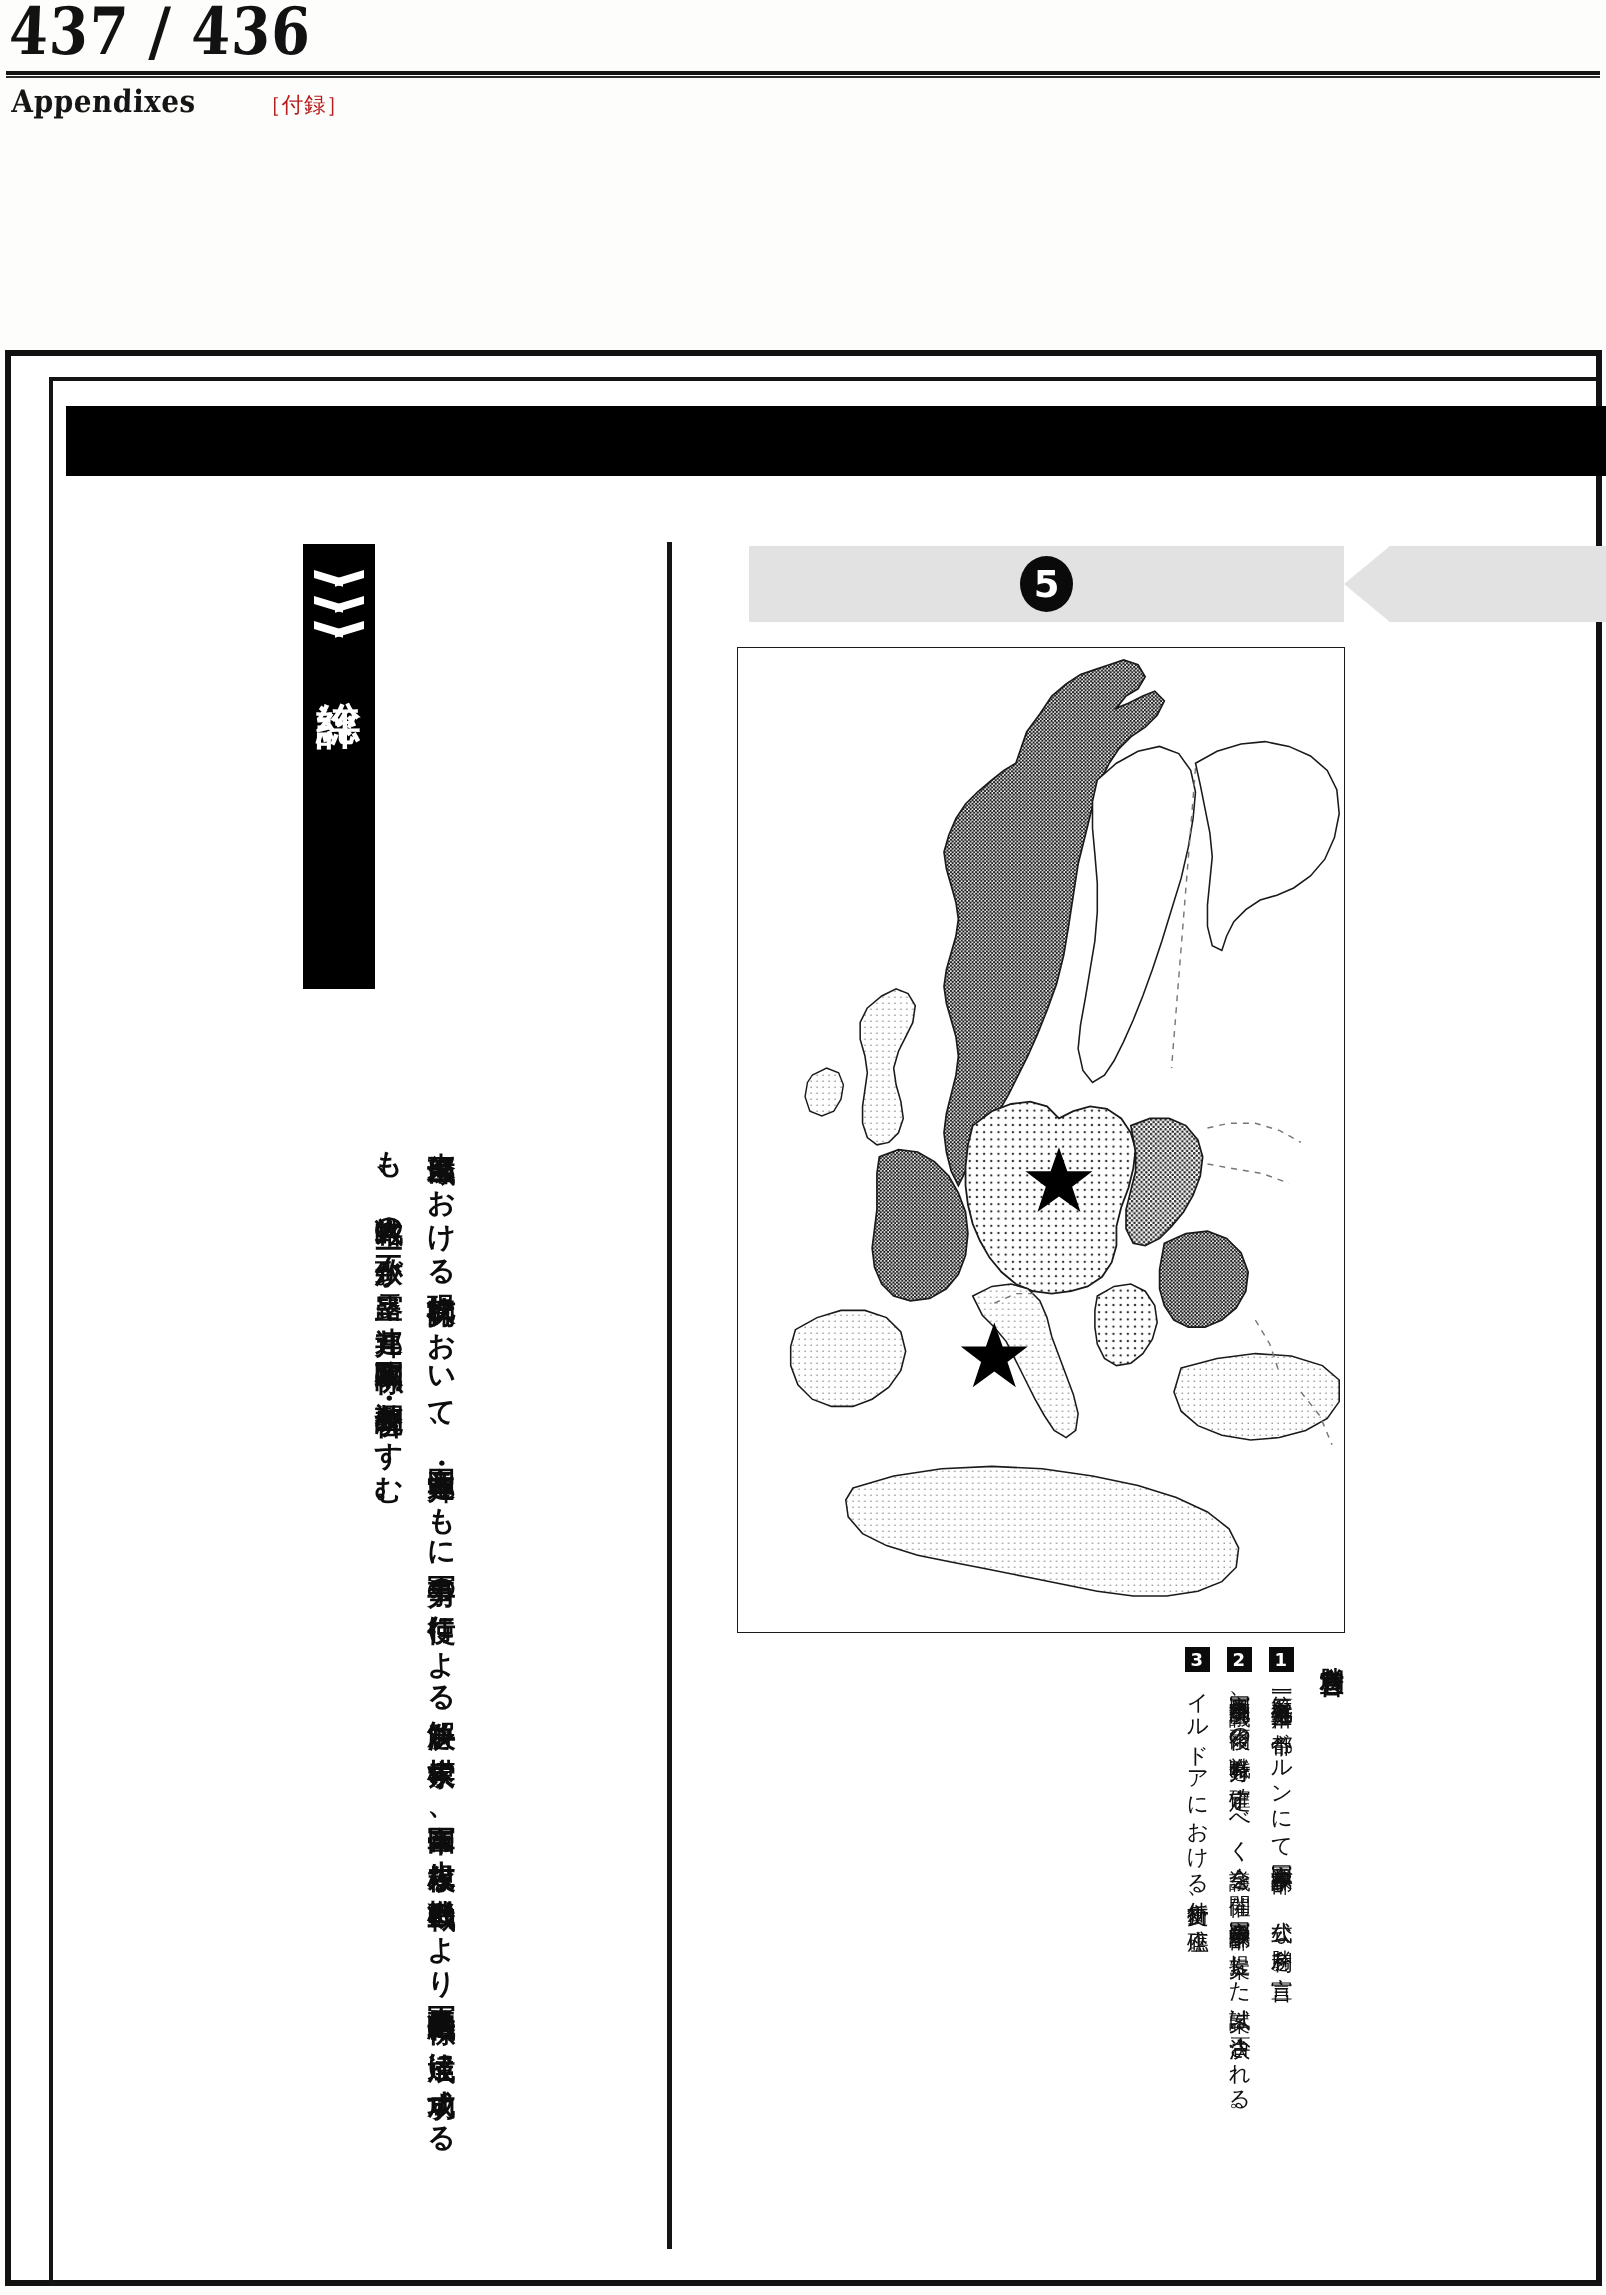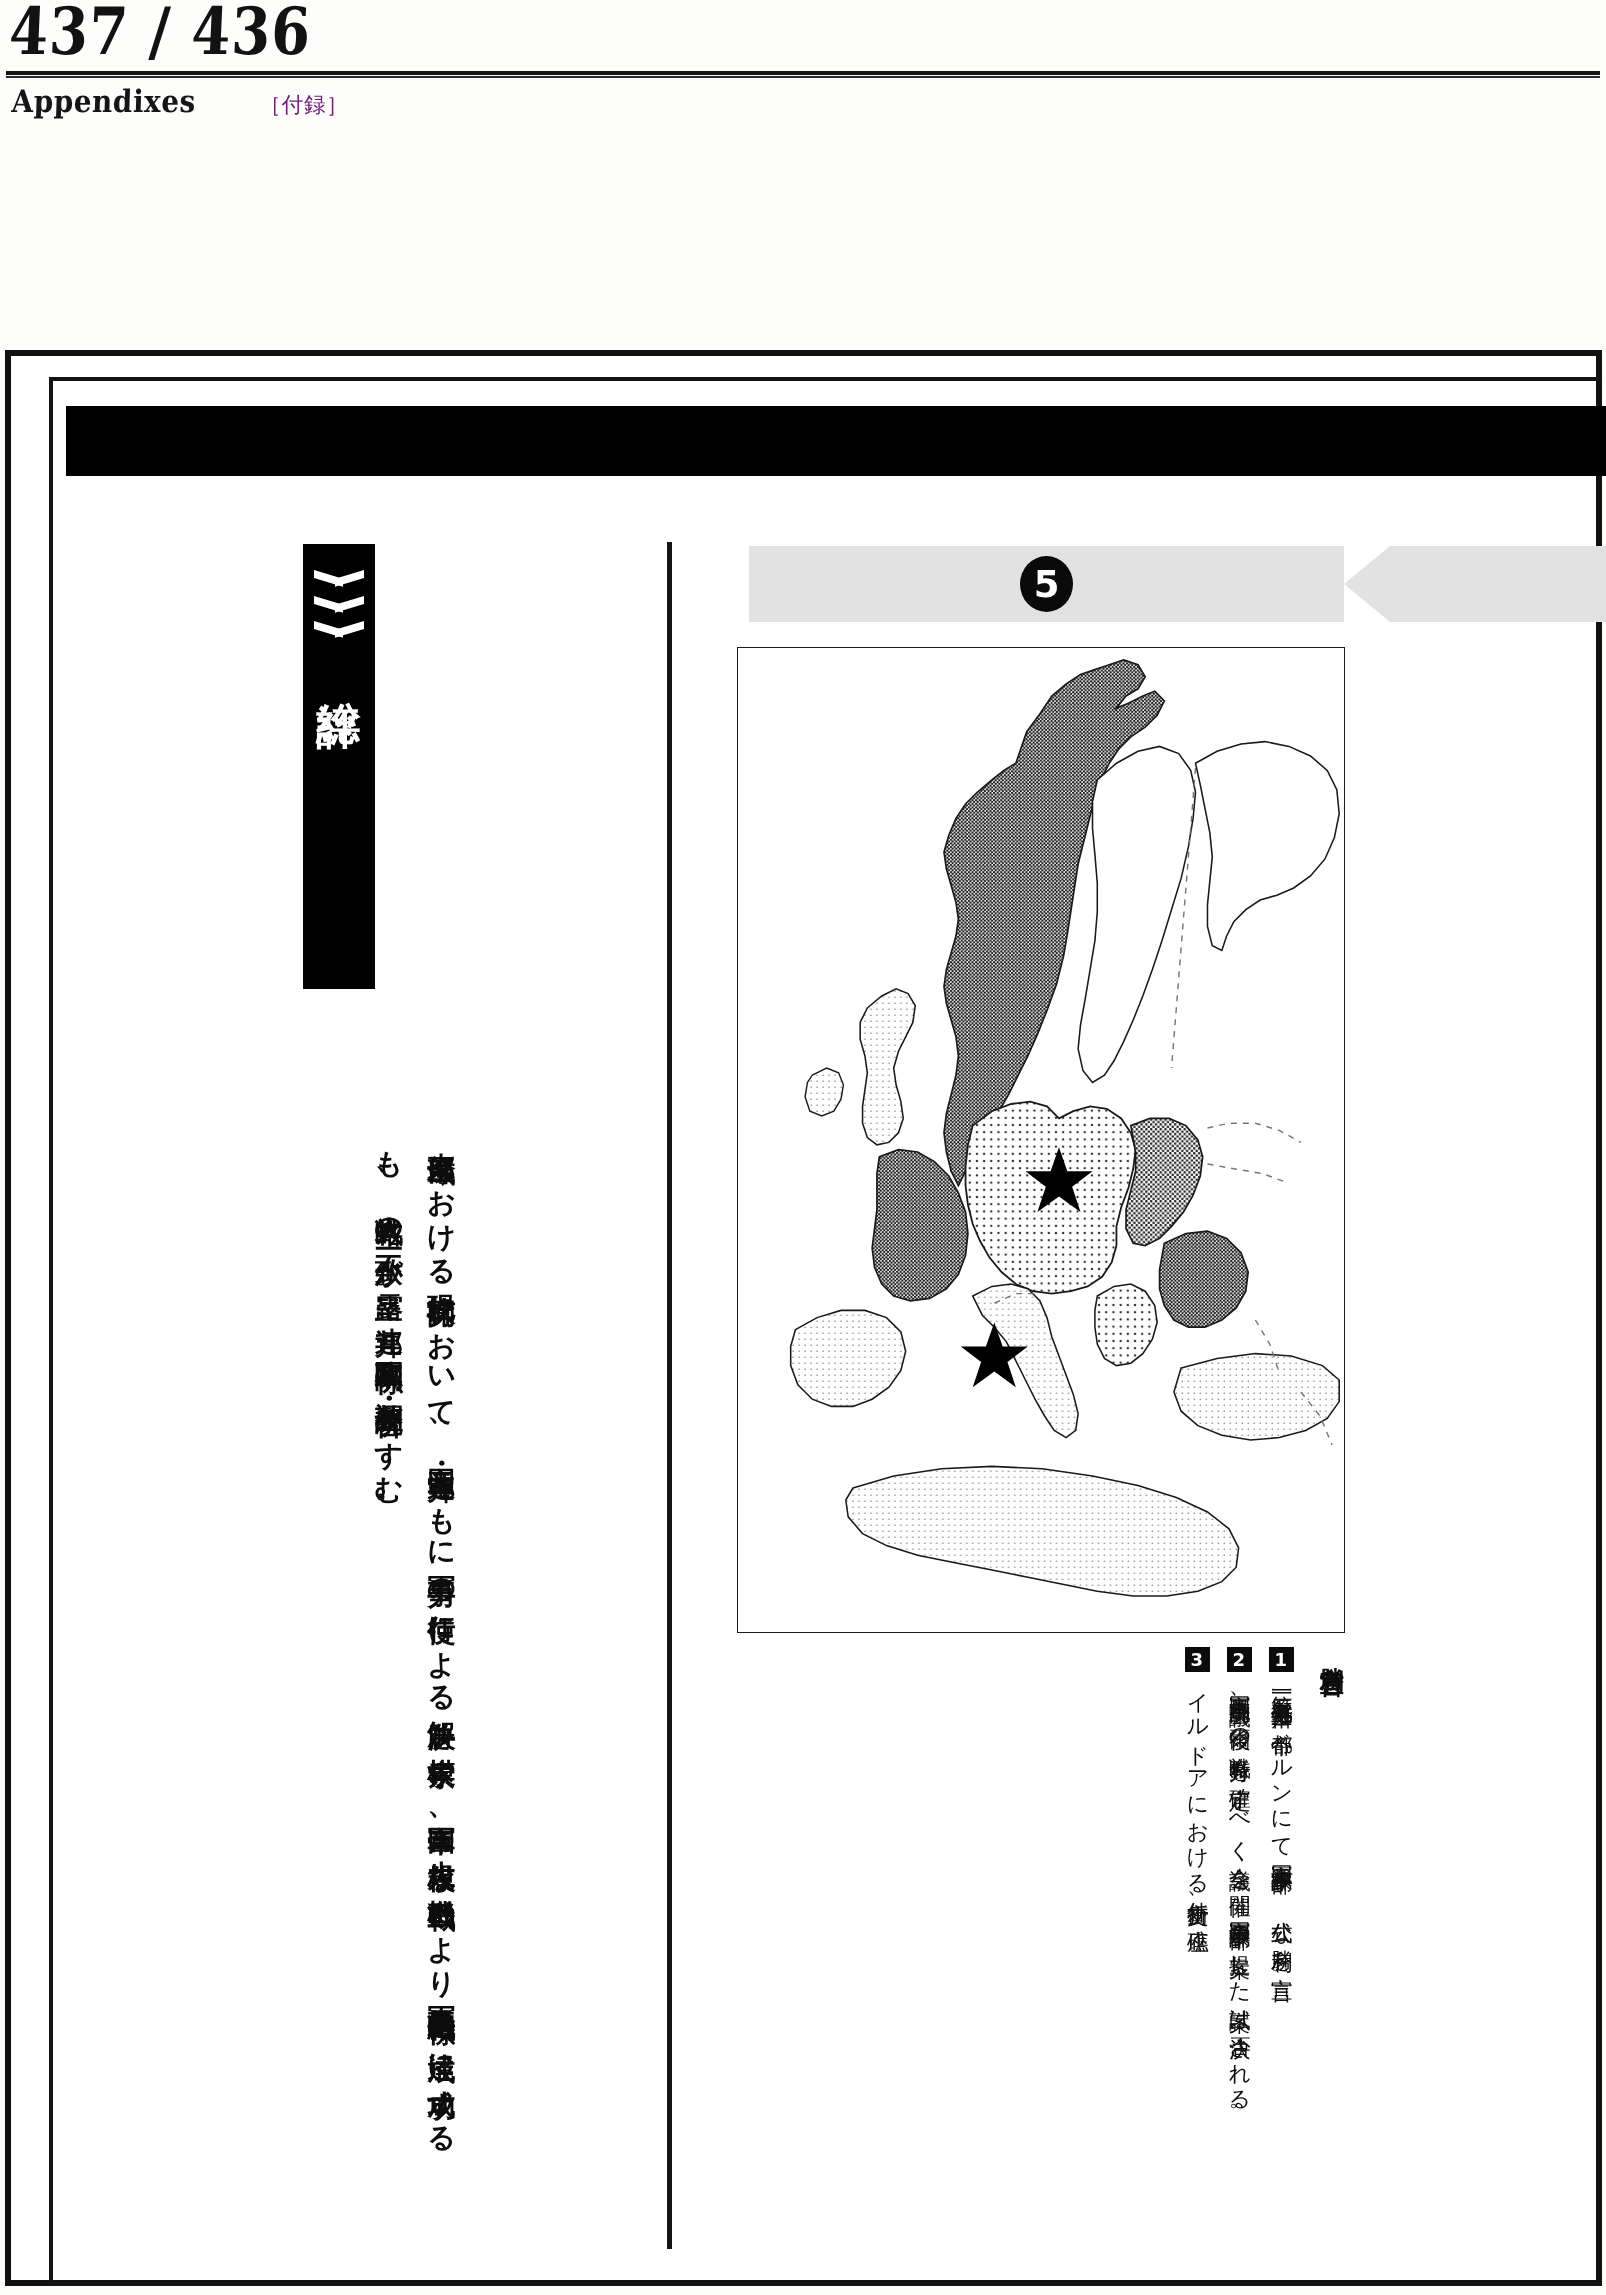--- a/index.html
+++ b/index.html
@@ -26,21 +26,21 @@
     content:"";position:absolute;left:0;top:5.4px;width:100%;height:1.2px;background:#2b2b2b;
   }
   .apdx-wrap{position:absolute;left:10.8px;top:83px;display:flex;align-items:baseline;}
   .apdx-en{
     font-family:"DejaVu Serif",serif;
     font-size:31px;font-weight:700;letter-spacing:0.6px;color:#161616;
     transform:scaleX(.9) skewX(-2deg);transform-origin:left bottom;
   }
   .apdx-jp{
     font-family:"DejaVu Sans","Liberation Sans",sans-serif;
-    font-size:21.6px;color:#701a75;margin-left:44px;letter-spacing:0.6px;
+    font-size:21.6px;color:#b91c1c;margin-left:44px;letter-spacing:0.6px;
   }
 
   
   #outer-frame{
     position:absolute;left:4.8px;top:350px;width:1597px;height:1936px;
     border:6.6px solid #111111;
     box-sizing:border-box;background:#ffffff;
   }
   #inner-frame{
     position:absolute;left:49px;top:377px;width:1553px;height:1909px;

